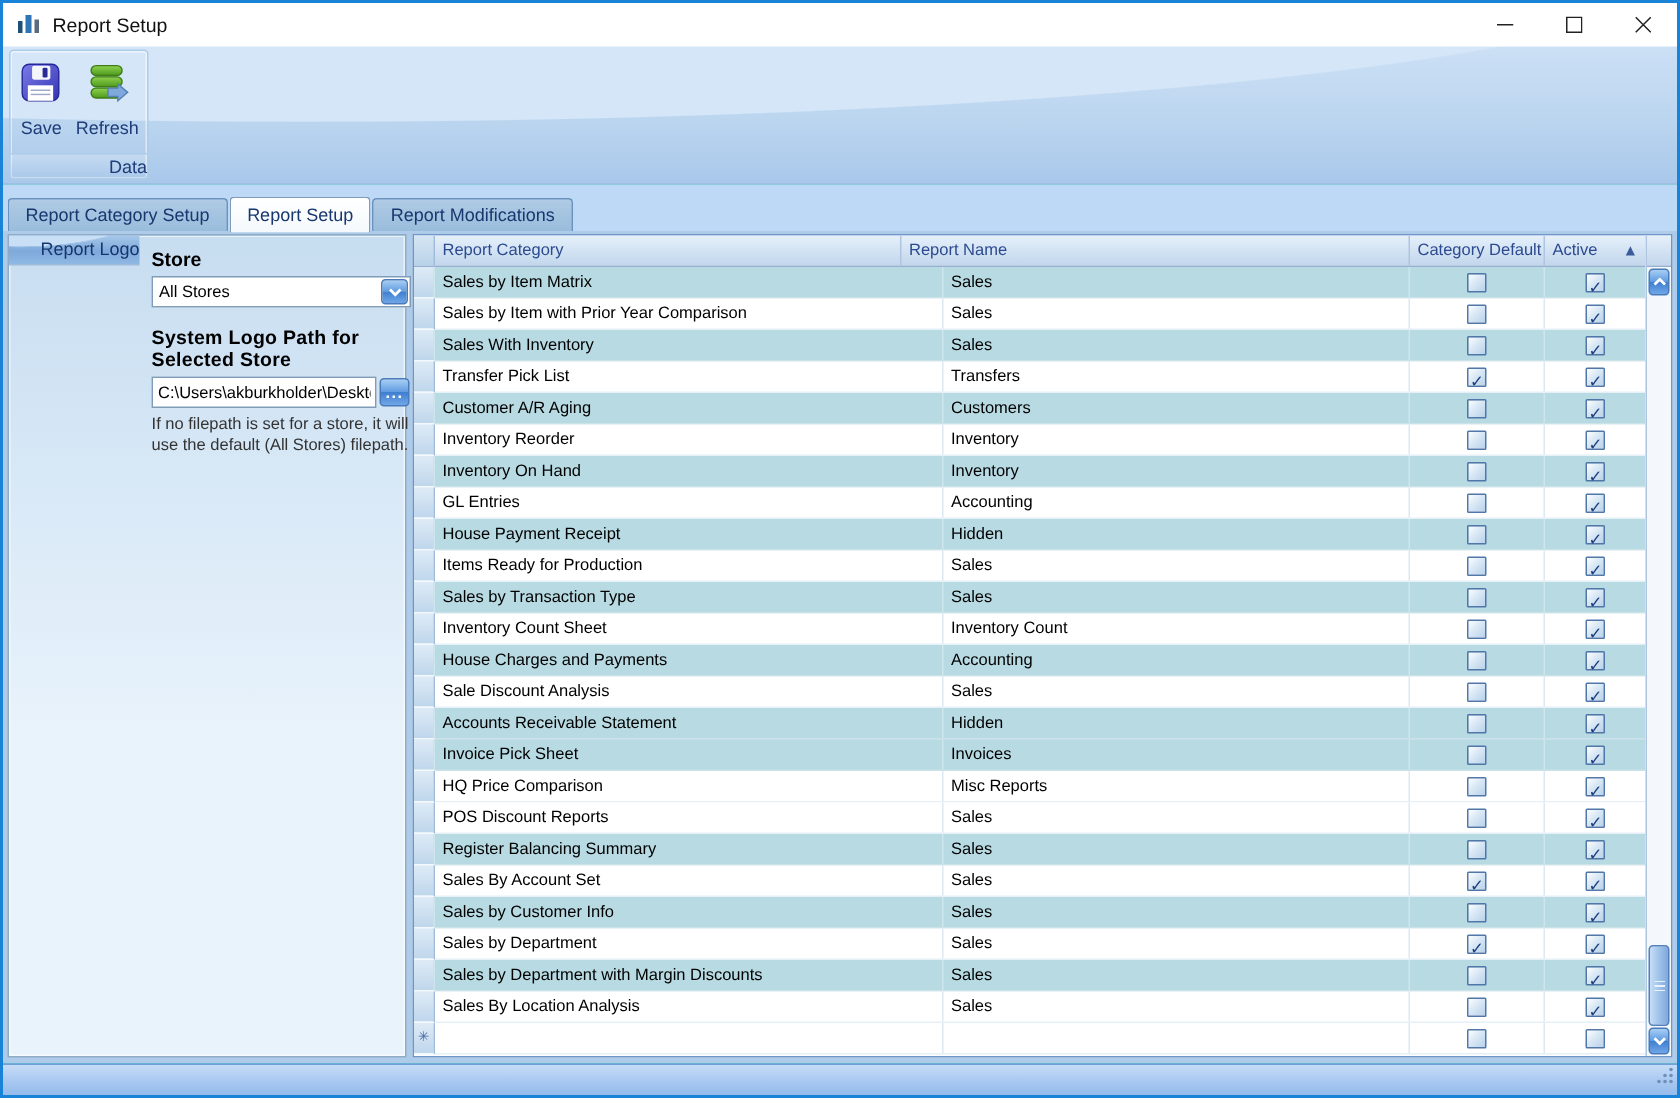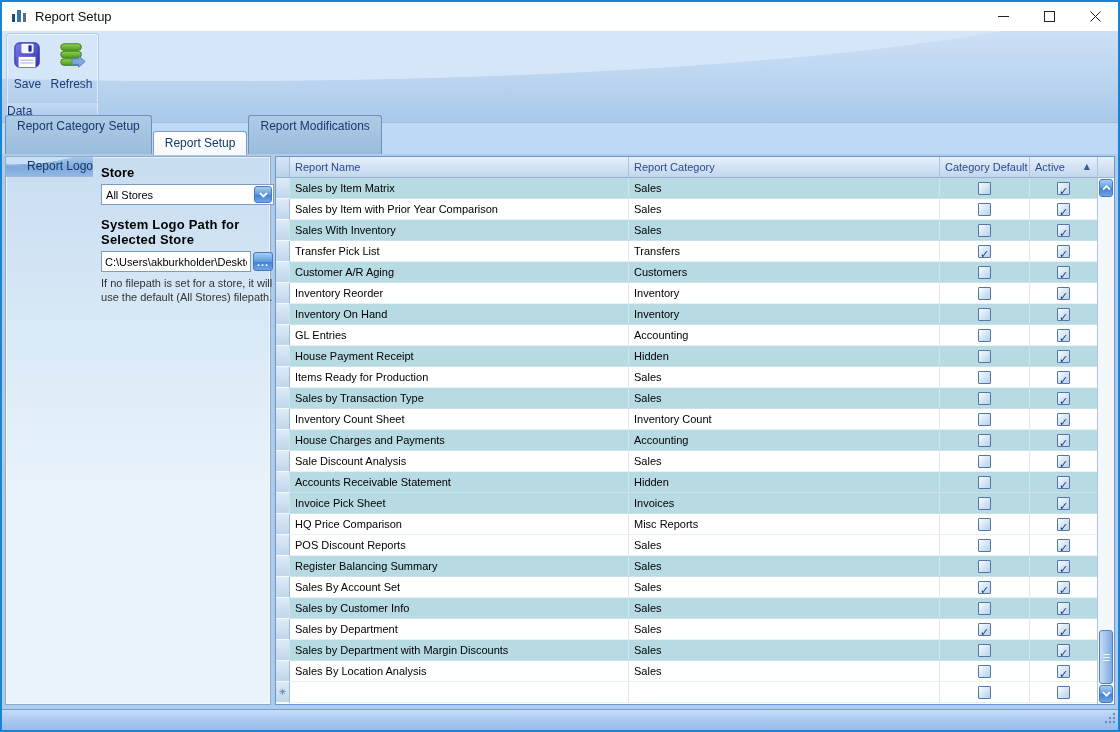--- a/index.html
+++ b/index.html
@@ -21,26 +21,26 @@
     border-bottom:1px solid #9DBFE4;
     box-shadow:inset 0 1px 0 #FFFFFF;
   }
   .ribbon-group { position:absolute; left:4px; top:3px; width:93px; height:87px;
     border:1px solid #AECBE8; border-radius:3px;
     box-shadow:inset 0 0 0 1px rgba(255,255,255,.55);
     display:flex; flex-direction:column; }
   .ribbon-buttons { flex:1; display:flex; align-items:flex-start; justify-content:center; gap:2px; padding-top:4px; }
   .ribbon-btn { display:flex; flex-direction:column; align-items:center; padding:2px 3px; border-radius:2px; cursor:default; }
   .ribbon-btn .lbl { font-size:12px; color:#1E3C78; margin-top:3px; }
-  .group-label { height:17px; border-top:1px solid #AECBE8; text-align:left; font-size:12px; color:#1E3C78; line-height:16px;
+  .group-label { height:17px; border-top:1px solid #AECBE8; text-align:right; font-size:12px; color:#1E3C78; line-height:16px;
     background:linear-gradient(180deg,rgba(255,255,255,.25),rgba(170,200,235,.35)); }
 
   
   .tabstrip { height:31px; flex:0 0 auto; background:#BED9F6; display:flex; align-items:flex-end; padding-left:3px; position:relative; z-index:2; }
-  .tab { height:39px; line-height:21px; padding:0 11px; font-size:12px; color:#17376E;
+  .tab { height:22px; line-height:21px; padding:0 11px; font-size:12px; color:#17376E;
     background:linear-gradient(180deg,#AFCBE5 0%,#9ABCDC 100%);
     border:1px solid #6A92BC; border-bottom:none; border-radius:3px 3px 0 0; margin-right:1px; cursor:default; }
   .tab.active { background:linear-gradient(180deg,#FFFFFF 0%,#F4F9FD 100%); height:24px; line-height:23px; position:relative; top:1px; border-color:#7F9DB9; }
 
   
   .content { flex:1; background:#AECCEA; display:flex; padding:2px 3px 4px 3px; gap:4px; min-height:0; }
 
   
   .left-panel { width:266px; flex:0 0 auto; border:1px solid #8FABC6; background:linear-gradient(180deg,#C7DDF0 0%,#D9E9F7 32%,#E9F3FB 62%,#E9F3FB 100%);
     box-shadow:inset 0 0 0 1px rgba(255,255,255,.6); display:flex; flex-direction:row; }
@@ -209,22 +209,22 @@
           <button class="browse-btn">...</button>
         </div>
         <div class="help-text">If no filepath is set for a store, it will use the default (All Stores) filepath.</div>
       </div>
     </div>
 
     <div class="grid">
       <div class="grid-inner">
         <div class="grid-header">
           <div class="hcell ind"></div>
+          <div class="hcell cat">Report Category</div>
           <div class="hcell name">Report Name</div>
-          <div class="hcell cat">Report Category</div>
           <div class="hcell def">Category Default</div>
           <div class="hcell act">
             <span>Active</span>
             <span class="sort-arrow">▲</span>
           </div>
         </div>
         <div class="grid-rows-wrap">
           <div>
               <div class="row shaded">
     <div class="cell ind"></div>

